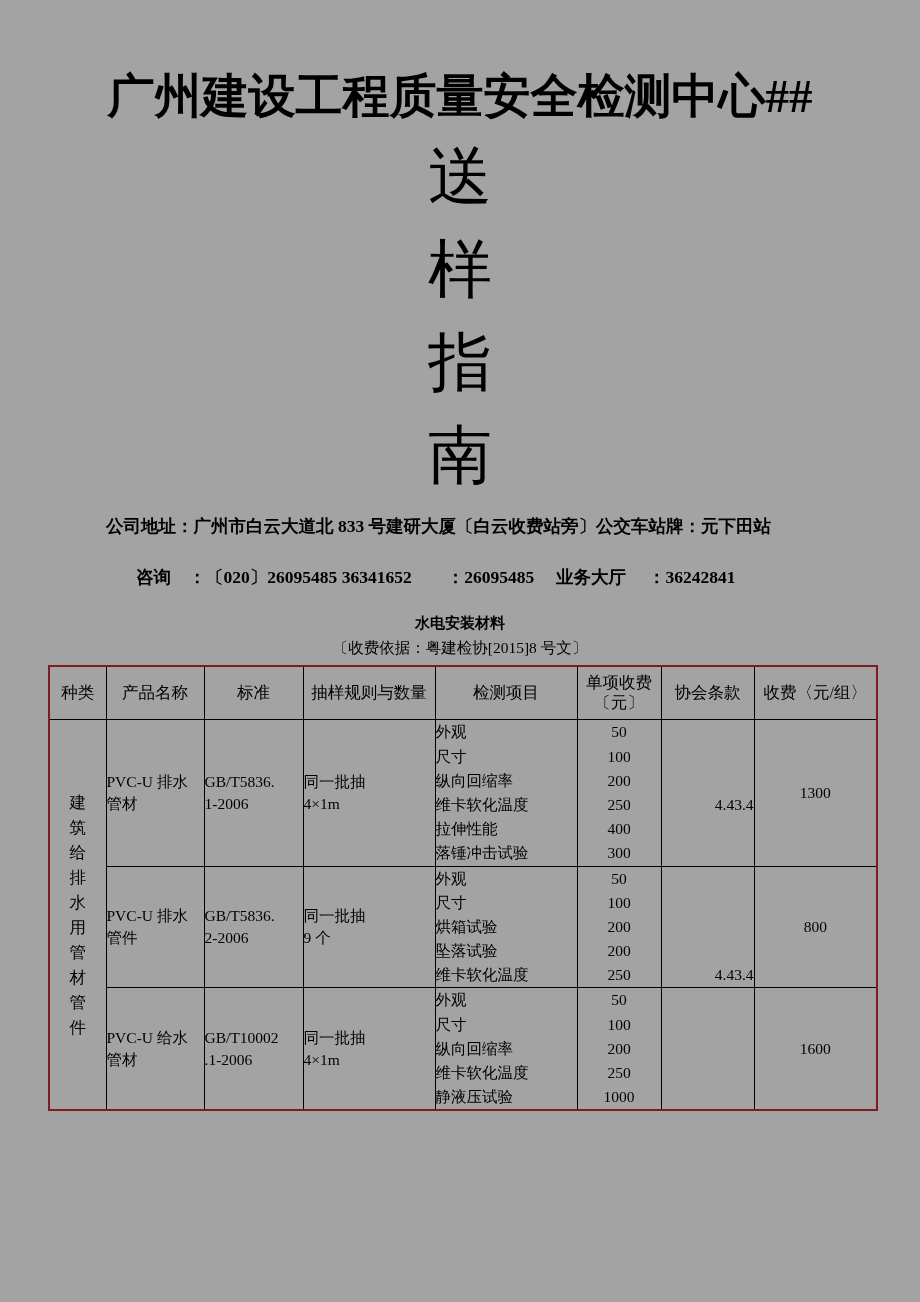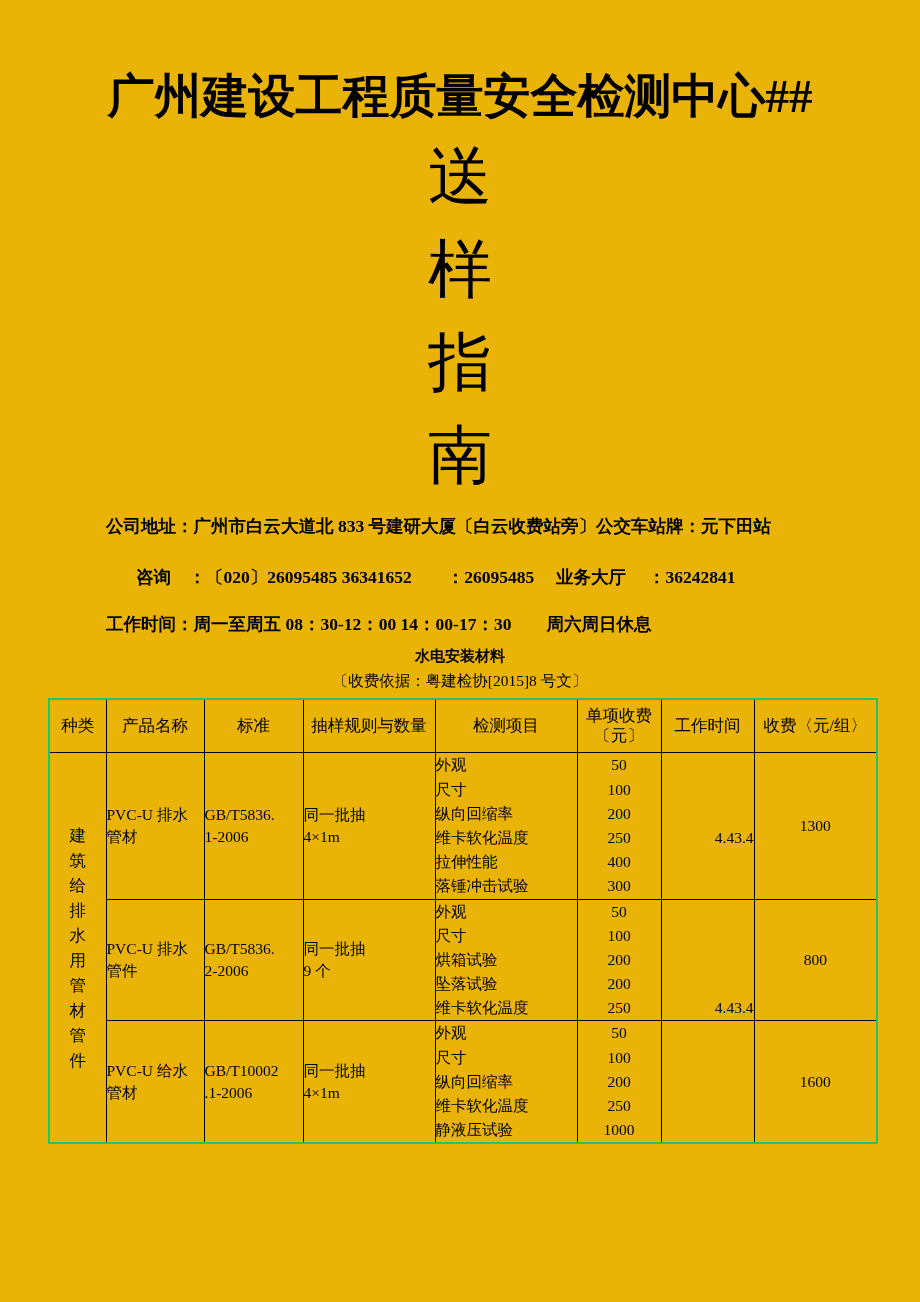--- a/index.html
+++ b/index.html
@@ -11,21 +11,21 @@
     width: 920px;
     height: 1302px;
     overflow: hidden;
     color: #000;
     font-family: "Liberation Serif", "DejaVu Serif", serif;
   }
   .page {
     position: relative;
     width: 920px;
     height: 1302px;
-    background: #eab308;
+    background: #a3a3a3;
   }
   .main-title {
     margin: 0;
     padding-top: 68px;
     text-align: center;
     font-size: 47px;
     font-weight: bold;
     line-height: 1.2;
     letter-spacing: 0px;
     font-family: "Liberation Serif", "DejaVu Serif", serif;
@@ -65,21 +65,21 @@
     font-weight: normal;
     font-size: 15.5px;
     line-height: 22px;
   }
   table.fee-table {
     margin-left: 48px;
     margin-top: 6px;
     width: 828px;
     border-collapse: collapse;
     table-layout: fixed;
-    border: 2px solid #22c55e;
+    border: 2px solid #7f1d1d;
   }
   .fee-table th, .fee-table td {
     border: 1px solid #000;
     padding: 0;
     font-weight: normal;
     font-size: 15.5px;
     vertical-align: middle;
   }
   .fee-table thead th {
     height: 52px;
@@ -123,21 +123,20 @@
   <div class="vertical-title">
     <div class="v-title-char">送</div>
     <div class="v-title-char">样</div>
     <div class="v-title-char">指</div>
     <div class="v-title-char">南</div>
   </div>
 
   <div class="info-block">
     <div class="info-line address">公司地址：广州市白云大道北 833 号建研大厦〔白云收费站旁〕公交车站牌：元下田站</div>
     <div class="info-line contact">咨询　：〔020〕26095485 36341652　　：26095485　 业务大厅　 ：36242841</div>
-    <div class="info-line hours">工作时间：周一至周五 08：30-12：00 14：00-17：30　　周六周日休息</div>
   </div>
 
   <div class="section-title">水电安装材料</div>
   <div class="section-note">〔收费依据：粤建检协[2015]8 号文〕</div>
 
   <table class="fee-table">
     <colgroup>
       <col style="width:57px">
       <col style="width:98px">
       <col style="width:99px">
@@ -149,21 +148,21 @@
     </colgroup>
     <thead>
       <tr>
         <th>种类</th>
         <th>产品名称</th>
         <th>标准</th>
         <th>抽样规则与数量</th>
         <th>检测项目</th>
         <th>单项收费
 〔元〕</th>
-        <th>工作时间</th>
+        <th>协会条款</th>
         <th>收费〈元/组〉</th>
       </tr>
     </thead>
     <tbody>
         <tr>
           <td class="category-cell" rowspan="3">
             <div class="v-char">建</div>
             <div class="v-char">筑</div>
             <div class="v-char">给</div>
             <div class="v-char">排</div>

